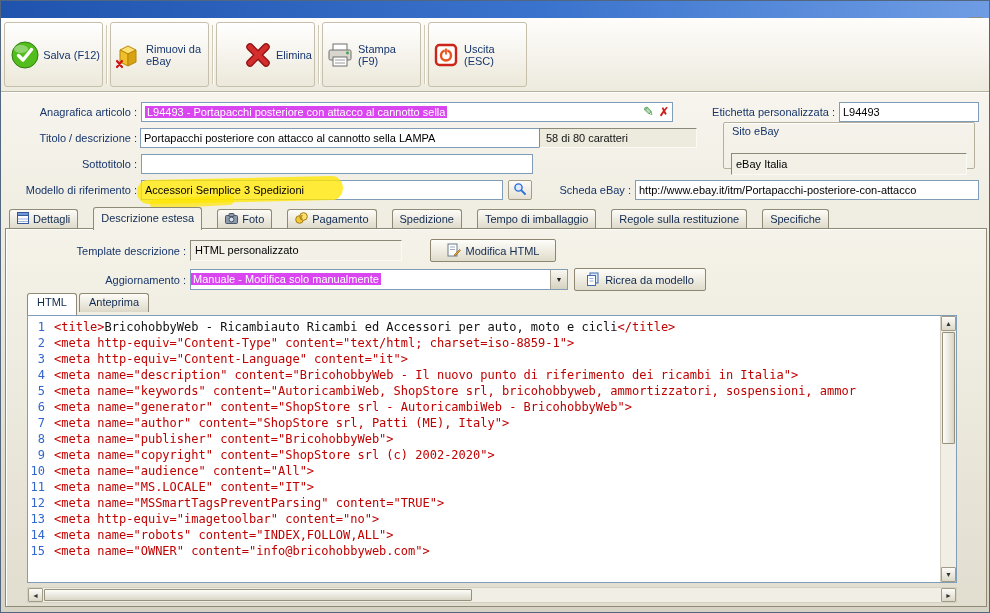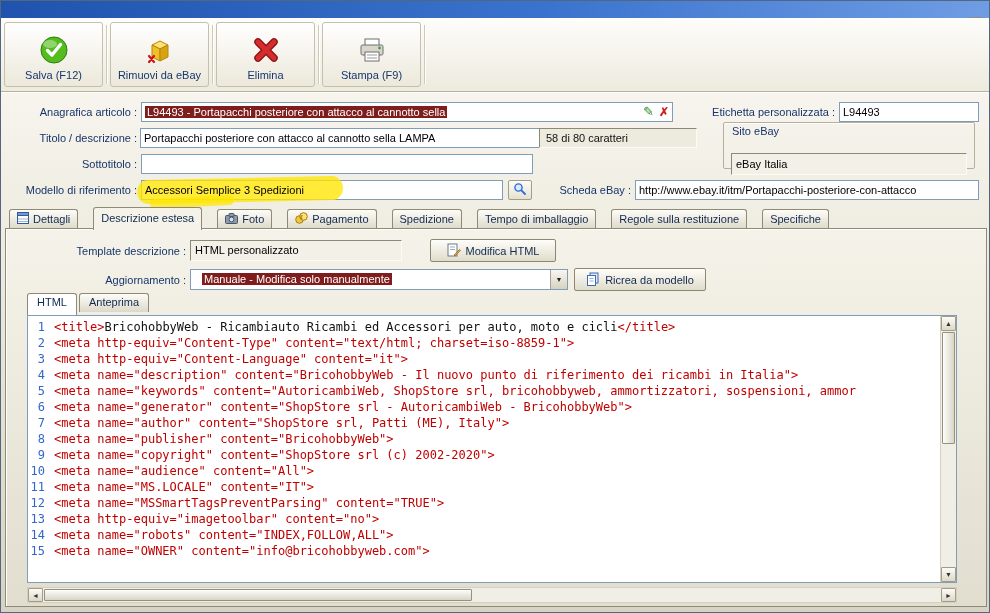--- a/index.html
+++ b/index.html
@@ -9,29 +9,29 @@
     background:linear-gradient(180deg,#fbfaf6 0%,#f0ede2 35%,#e3dfd1 70%,#d7d3c4 100%);
     border:1px solid #52677f;color:#17356b}
   
   .titlebar{position:absolute;top:0;left:0;right:0;height:17px;display:flex;align-items:flex-start;padding:16px 5px;
     background:linear-gradient(90deg,#1f53ae 0%,#3a73cd 55%,#6f9de4 100%);color:#fff;font-weight:bold;letter-spacing:.3px}
   .close-btn{margin-left:auto;width:16px;height:14px;background:linear-gradient(#fefefe,#d7d5cc);
     border:1px solid #8b8b8b;border-radius:2px;color:#333;font-size:9px;line-height:12px;text-align:center;cursor:pointer}
   
   .toolbar{position:absolute;top:17px;left:0;right:0;height:74px;display:flex;align-items:stretch;gap:3px;padding:4px 3px;
     background:linear-gradient(#fefdfa,#edeade);border-bottom:1px solid #b7b19e;box-shadow:0 1px 0 #fff}
-  .tb-btn{width:99px;display:flex;flex-direction:column;align-items:center;justify-content:flex-end;gap:3px;
+  .tb-btn{width:99px;display:flex;flex-direction:row;align-items:center;justify-content:flex-end;gap:3px;
     border:1px solid #c5bfab;border-radius:3px;background:linear-gradient(#ffffff,#ece8da);padding:5px 2px;cursor:pointer;color:#16366e}
   .tb-sep{width:1px;background:#cfc9b7;box-shadow:1px 0 0 #fff;margin:3px 0}
   .tb-ico{height:32px;display:flex;align-items:center;justify-content:center}
   
   .lbl{position:absolute;height:20px;line-height:20px;text-align:right;color:#17356b;white-space:nowrap}
   .fld{position:absolute;height:20px;line-height:18px;background:#fff;border:1px solid #7f9db9;padding:0 3px;
     color:#000;white-space:nowrap;overflow:hidden}
-  .sel{background:#7f1d1d;color:#fff;padding:0 2px}
+  .sel{background:#d946ef;color:#fff;padding:0 2px}
   .panel-box{position:absolute;height:20px;line-height:18px;padding:0 6px;color:#111;white-space:nowrap;
     border:1px solid;border-color:#8a8a7a #fbfbf4 #fbfbf4 #8a8a7a;background:#edebde}
   #lbl-anagrafica{top:101px;left:0;width:136px}
   #fld-anagrafica{top:101px;left:140px;width:532px}
   .fld-icons{position:absolute;right:3px;top:0;height:18px;display:flex;gap:5px;align-items:center;z-index:2;background:#fff;padding-left:3px}
   .pencil{color:#2c8a2c;font-size:13px;cursor:pointer}
   .redx{color:#cc2222;font-size:12px;font-weight:bold;cursor:pointer}
   #lbl-etichetta{top:101px;left:688px;width:146px}
   #fld-etichetta{top:101px;left:838px;width:140px}
   #lbl-titolo{top:127px;left:0;width:136px}
@@ -65,21 +65,21 @@
     border:1px solid #8f8a76;background:linear-gradient(#f5f3e9,#e1ddcf);box-shadow:inset 1px 1px 0 #fff;z-index:2}
   .p-lbl{position:absolute;text-align:right;color:#17356b;height:20px;line-height:20px;white-space:nowrap}
   #p-lbl-template{top:12px;left:40px;width:140px}
   #p-fld-template{position:absolute;top:11px;left:184px;width:212px;height:21px;line-height:19px;padding:0 4px;color:#000;
     border:1px solid;border-color:#8a8a7a #fbfbf4 #fbfbf4 #8a8a7a;background:#f3f1e7;white-space:nowrap;overflow:hidden}
   .p-btn{position:absolute;display:flex;align-items:center;justify-content:center;gap:5px;cursor:pointer;color:#10294f;
     border:1px solid #8d8772;border-radius:2px;background:linear-gradient(#fefdf9,#e0dccb)}
   #btn-modifica{top:10px;left:424px;width:126px;height:23px}
   #p-lbl-aggiorn{top:41px;left:40px;width:140px}
   .combo{position:absolute;top:40px;left:184px;width:378px;height:21px;background:#fff;border:1px solid #7f9db9;display:flex;cursor:pointer}
-  .combo-text{flex:1;line-height:19px;padding:0 11px;white-space:nowrap;overflow:hidden}
+  .combo-text{flex:1;line-height:19px;padding:0 0;white-space:nowrap;overflow:hidden}
   .combo-btn{width:17px;display:flex;align-items:center;justify-content:center;font-size:7px;color:#222;
     background:linear-gradient(#f8f7f1,#d6d2c1);border-left:1px solid #a9a392}
   #btn-ricrea{top:39px;left:568px;width:132px;height:23px}
   
   .subtabs{position:absolute;top:64px;left:21px;height:22px;display:flex;align-items:flex-start;gap:2px}
   .subtab{height:19px;padding:2px 9px;cursor:pointer;color:#10294f;border:1px solid #8f8a76;border-bottom:none;
     border-radius:3px 3px 0 0;background:linear-gradient(#fdfcf7,#ddd9c9)}
   .subtab.active{height:22px;background:#fff;position:relative;z-index:3;margin-bottom:-1px}
   .editor{position:absolute;top:86px;left:21px;width:930px;height:268px;background:#fff;border:1px solid #7f9db9;overflow:hidden;cursor:text}
   .code-view{position:absolute;top:0;left:0;right:16px;bottom:0;overflow:hidden;padding-top:3px}
@@ -153,20 +153,31 @@
             <rect x="4" y="10" width="22" height="10" rx="1.5" fill="#d8d6cd" stroke="#6e6e6e"></rect>
             <rect x="8" y="17" width="14" height="9" fill="#ffffff" stroke="#6e6e6e"></rect>
             <line x1="10" y1="20" x2="20" y2="20" stroke="#9a9a9a"></line>
             <line x1="10" y1="23" x2="20" y2="23" stroke="#9a9a9a"></line>
             <circle cx="22.5" cy="13" r="1.4" fill="#3aa04a"></circle>
           </svg>
       </span>
       <span class="tb-lbl">Stampa (F9)</span>
     </div>
     <div class="tb-sep"></div>
+    <div class="tb-btn">
+      <span class="tb-ico">
+        <svg width="30" height="30" viewBox="0 0 30 30">
+            <rect x="5" y="5" width="20" height="20" rx="3.5" fill="#ffffff" stroke="#cc2418" stroke-width="2.4"></rect>
+            <circle cx="15" cy="15.5" r="5" fill="none" stroke="#e8541d" stroke-width="2.4"></circle>
+            <rect x="13.8" y="8" width="2.4" height="6.5" fill="#ffffff"></rect>
+            <rect x="14.1" y="8.5" width="1.8" height="6" fill="#e8541d"></rect>
+          </svg>
+      </span>
+      <span class="tb-lbl">Uscita (ESC)</span>
+    </div>
   </div>
 
   <div class="lbl" id="lbl-anagrafica">Anagrafica articolo :</div>
   <div class="fld" id="fld-anagrafica">
     <span class="sel">L94493 - Portapacchi posteriore con attacco al cannotto sella</span>
     <span class="fld-icons">
       <span class="pencil">✎</span>
       <span class="redx">✗</span>
     </span>
   </div>

